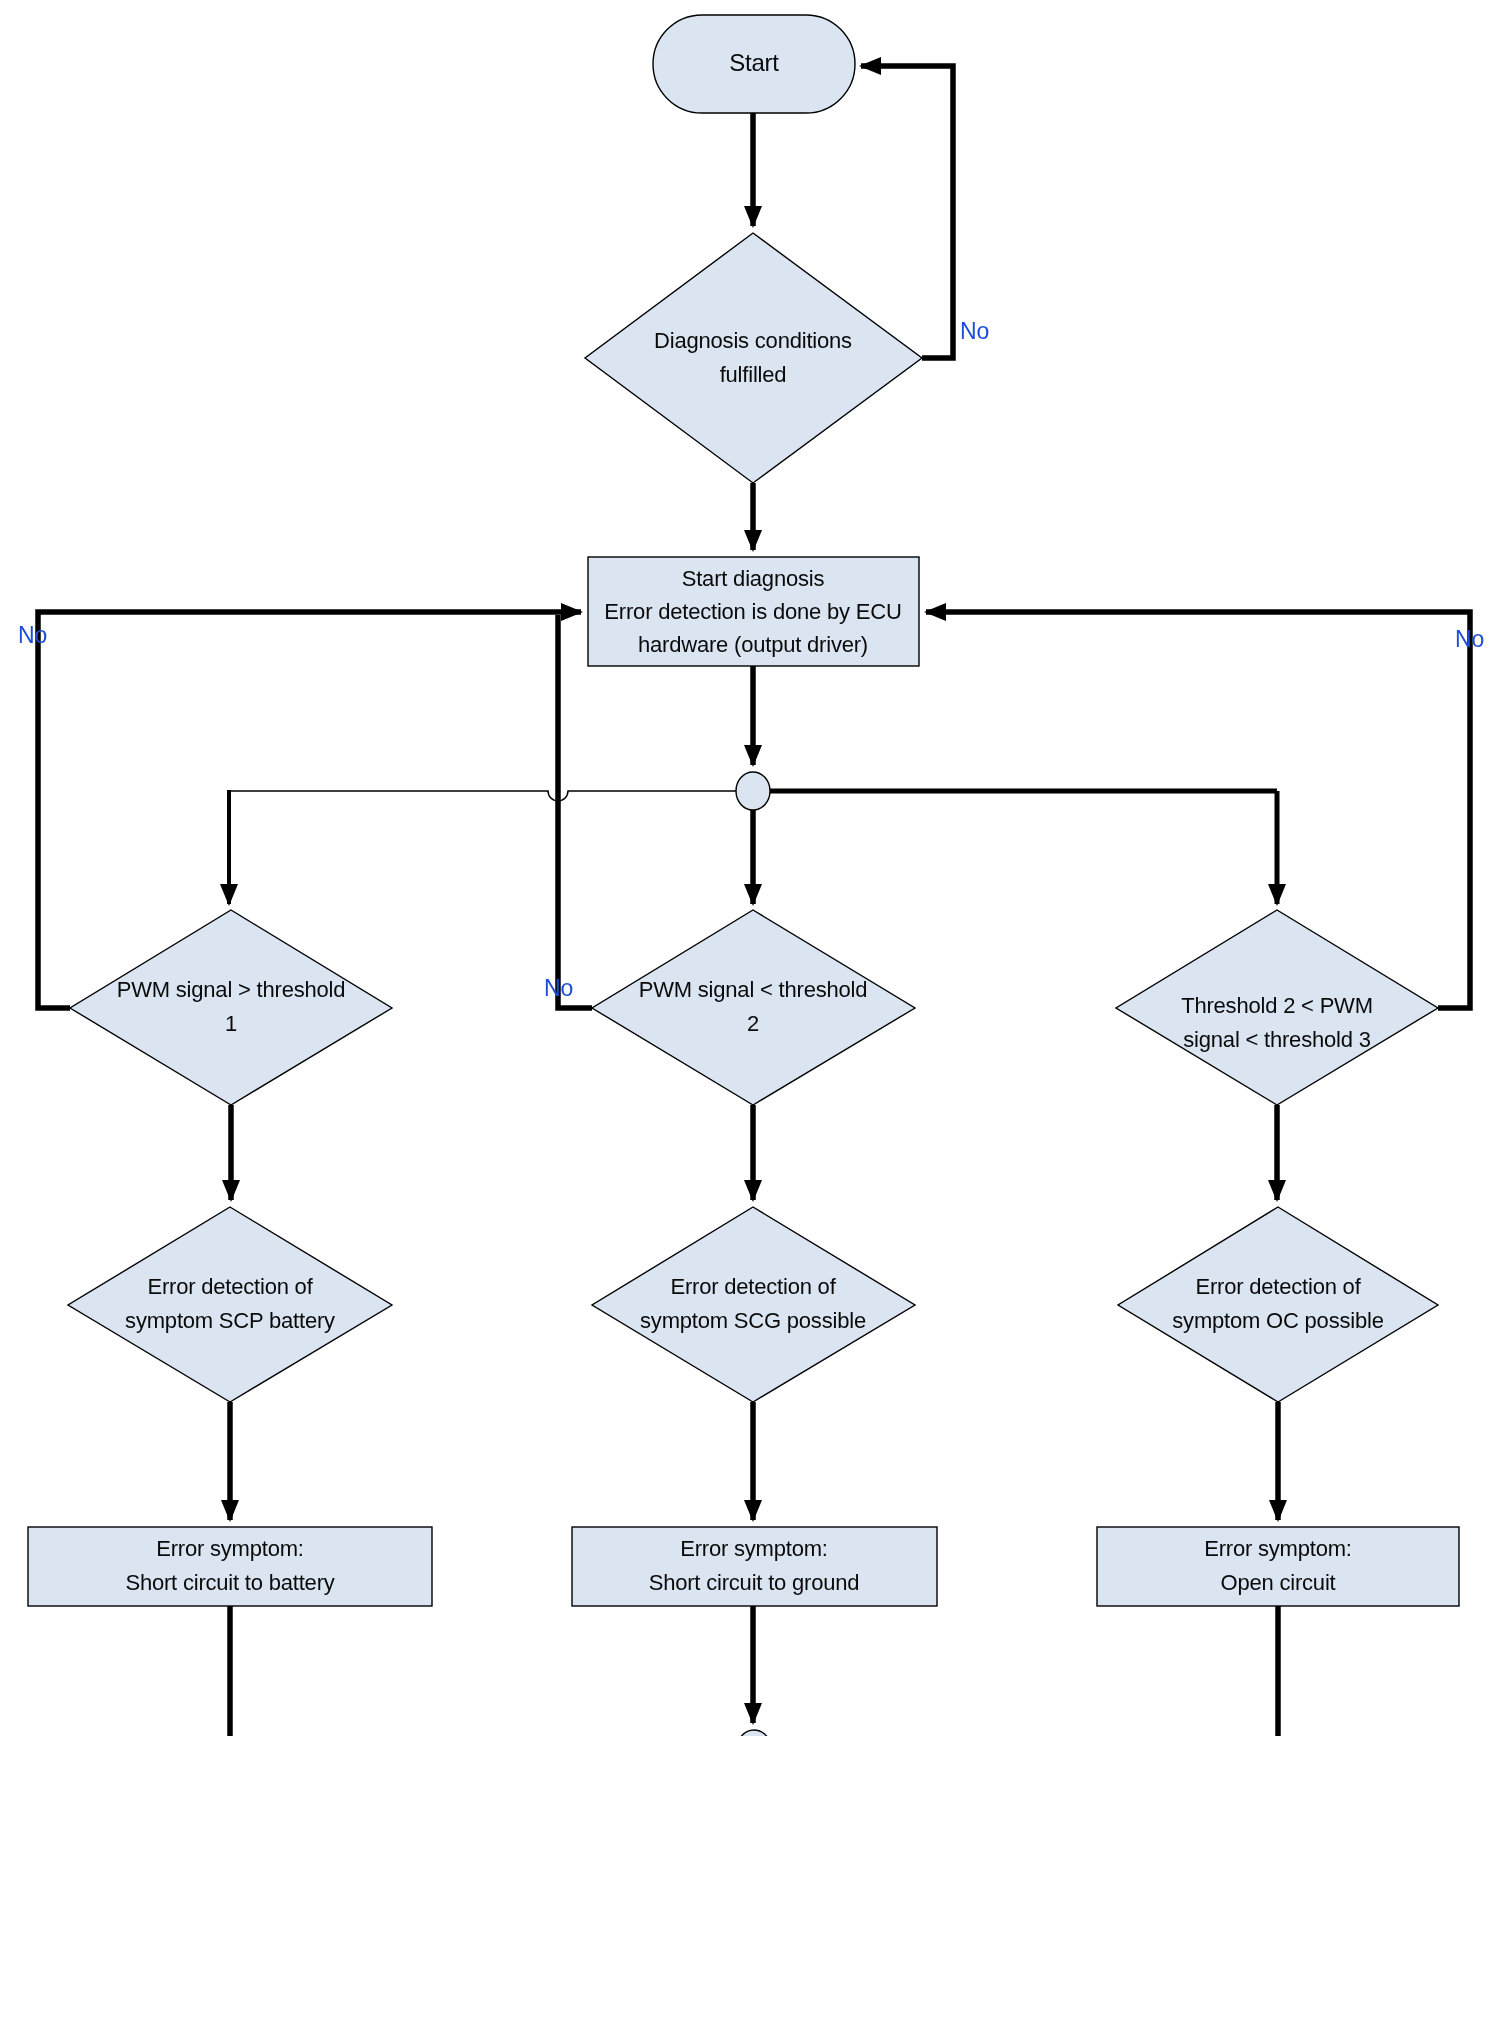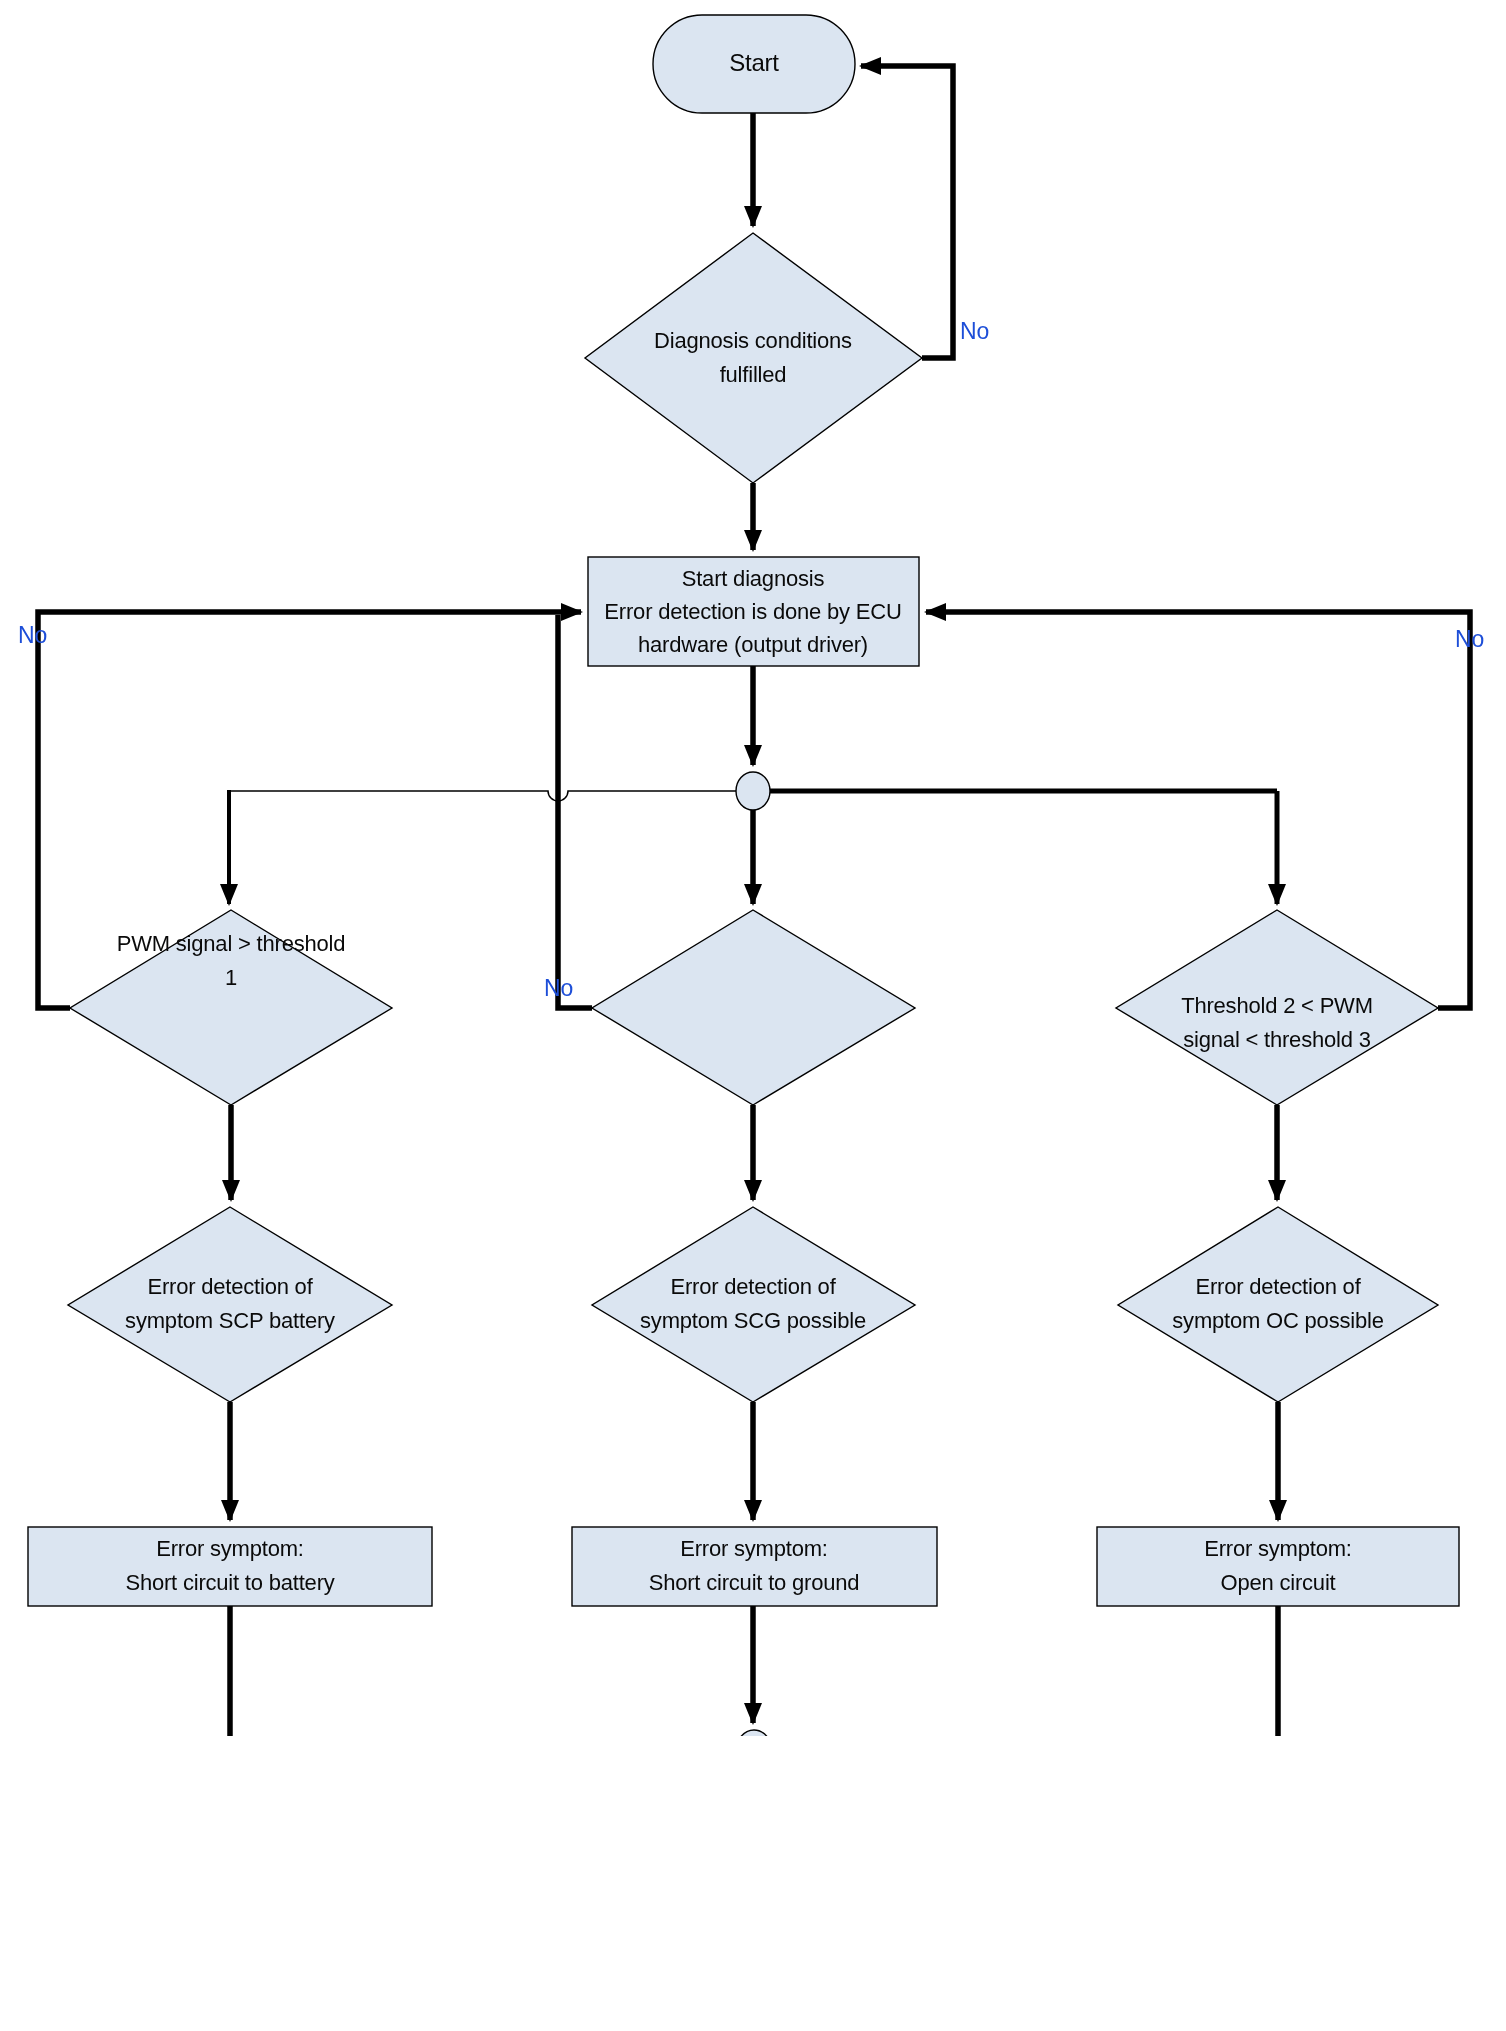--- a/index.html
+++ b/index.html
@@ -118,25 +118,29 @@
     <span class="ln">Diagnosis conditions</span>
     <span class="ln">fulfilled</span>
   </div>
 
   <div class="lbl" style="left:753px;top:611px;line-height:33px;">
     <span class="ln">Start diagnosis</span>
     <span class="ln">Error detection is done by ECU</span>
     <span class="ln">hardware (output driver)</span>
   </div>
 
-  <div class="lbl" style="left:231px;top:961px;">
+  <div class="lbl" style="left:231px;top:1007px;">
     <span class="ln">PWM signal &gt; threshold</span>
     <span class="ln">1</span>
   </div>
 
+  <div class="lbl" style="left:753px;top:1007px;">
+    <span class="ln">PWM signal &lt; threshold</span>
+    <span class="ln">2</span>
+  </div>
 
   <div class="lbl" style="left:1277px;top:1007px;margin-top:16px;">
     <span class="ln">Threshold 2 &lt; PWM</span>
     <span class="ln">signal &lt; threshold 3</span>
   </div>
 
   <div class="lbl" style="left:230px;top:1304px;">
     <span class="ln">Error detection of</span>
     <span class="ln">symptom SCP battery</span>
   </div>

